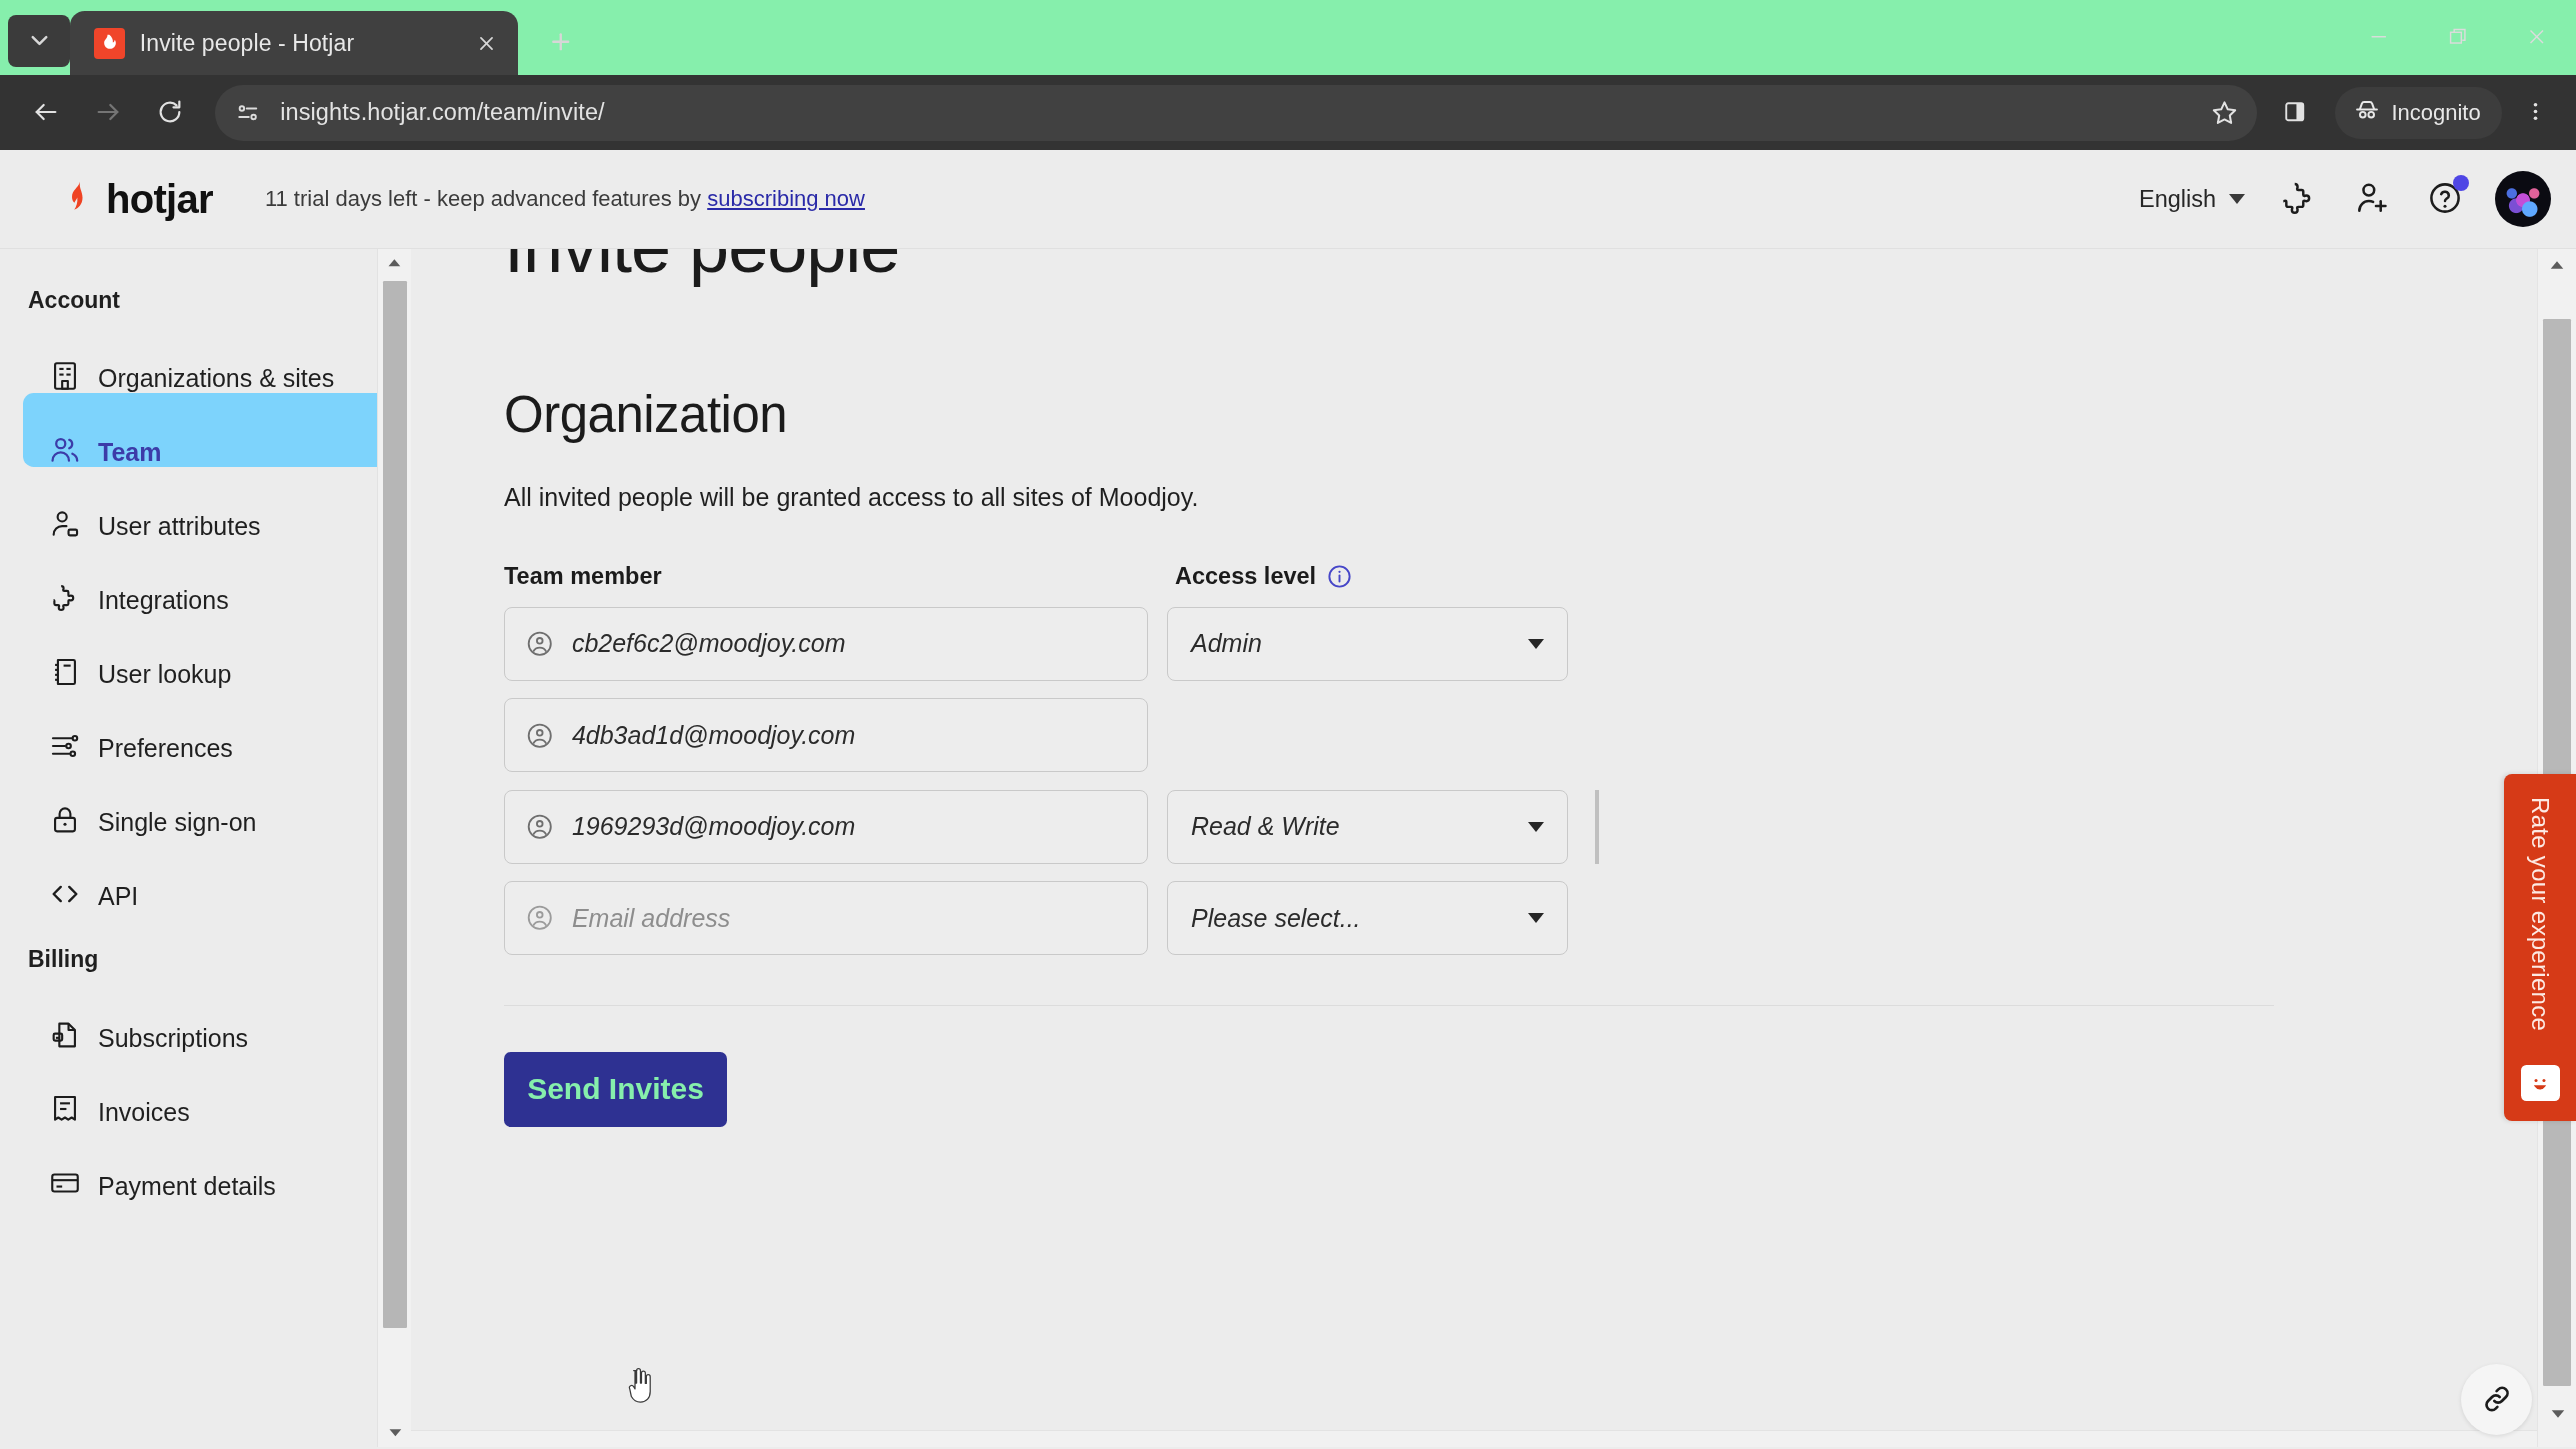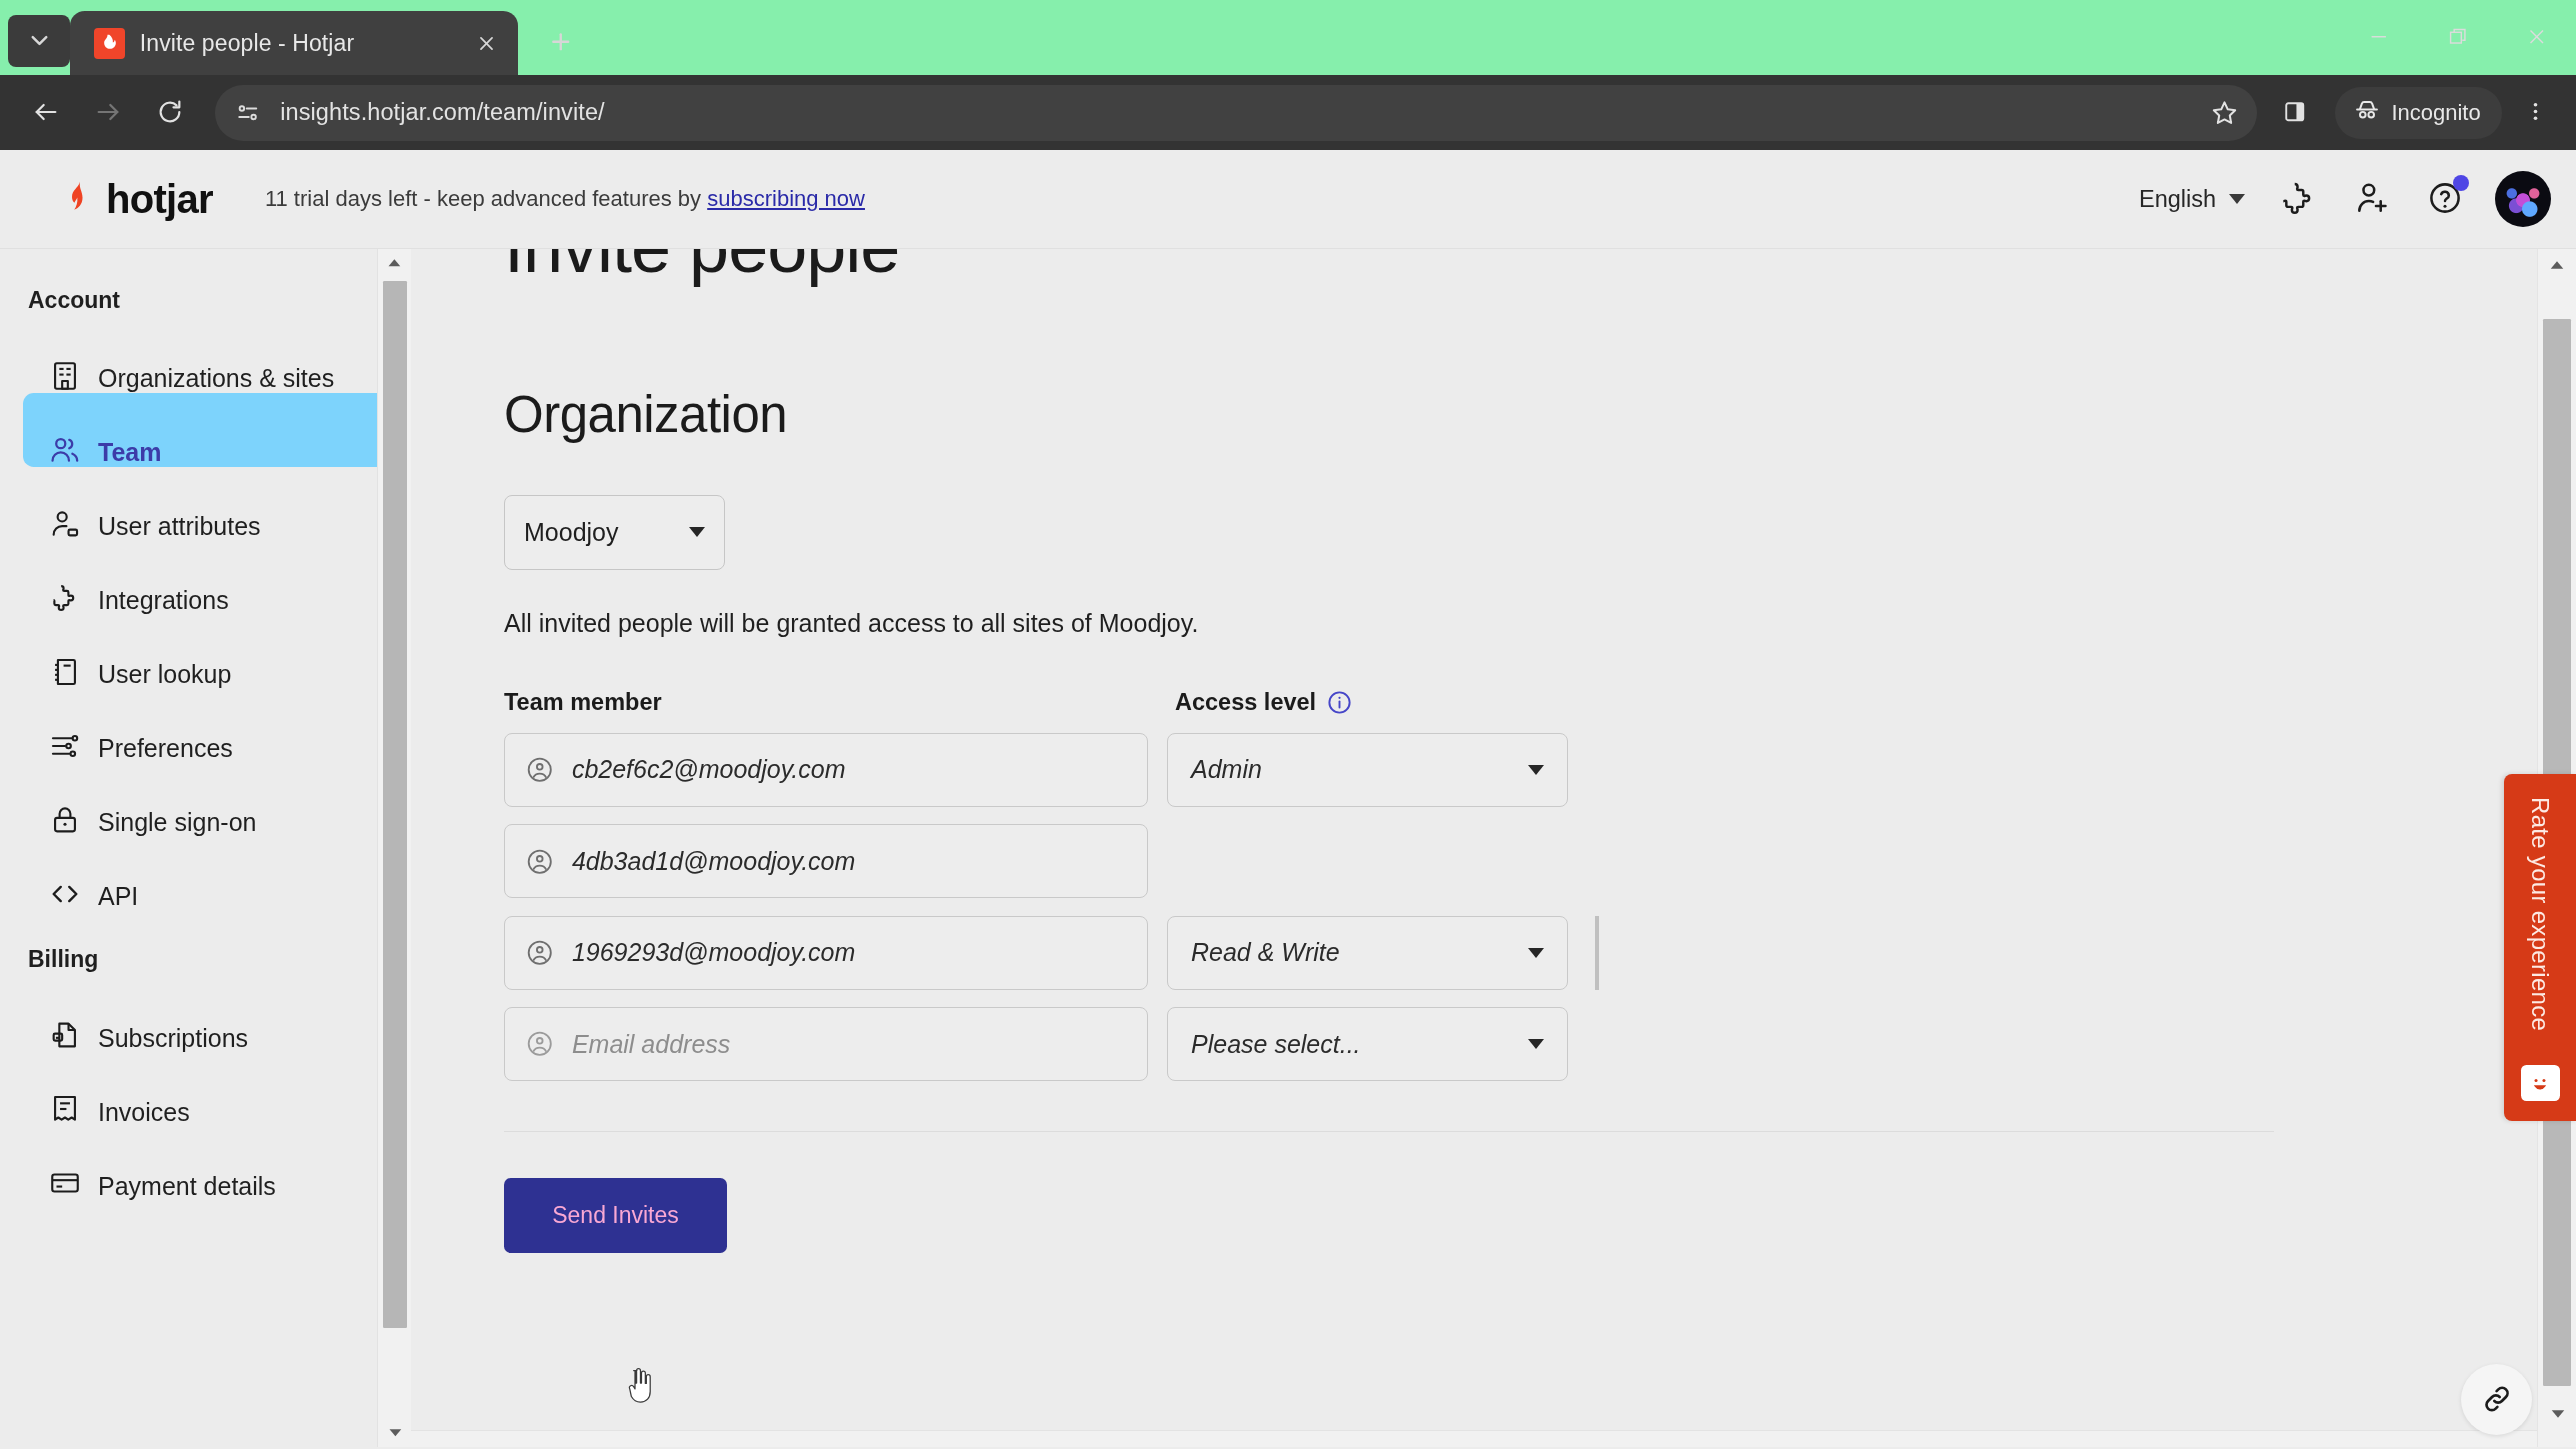--- a/index.html
+++ b/index.html
@@ -223,21 +223,21 @@
     width: 4px; height: 74px; background: #c0c0c0; margin-left: 8px;
   }
 
   .divider { margin-top: 50px; width: 1770px; height: 0.7px; background: #dcdcdc; }
 
   .send-btn {
     margin-top: 46px; width: 223px; height: 75px; background: #2e3192;
     border-radius: 6.7px; display:flex; align-items:center; justify-content:center;
     position: relative;
   }
-  .send-btn span { color: #f9a8d4; font-size: 23px; font-weight: 400; }
+  .send-btn span { color: #86efac; font-size: 30px; font-weight: 700; }
 
   .cursor { position: absolute; left: 624px; top: 1367px; width: 29.5px; height: 40px; z-index: 60; }
   .cursor svg { width: 29.5px; height: 40px; }
 
   
   .main-scroll {
     position: absolute; right: 0; top: 0; width: 39px; height: 100%;
     background: #f1f1f1; border-left: 0.7px solid #e4e4e4; z-index: 20;
   }
   .ms-arrow { height: 31px; display:flex; align-items:center; justify-content:center; }
@@ -625,24 +625,20 @@
         </div>
       </div>
 
       <div class="content">
         <div class="content-inner">
 
           <div class="page-title">Invite people</div>
 
           <div class="section-title">Organization</div>
 
-          <div class="org-select">
-            <span class="osv">Moodjoy</span>
-            <span class="caret-down"></span>
-          </div>
 
           <div class="org-note">All invited people will be granted access to all sites of Moodjoy.</div>
 
           <div class="form-head">
             <div class="fh-member">Team member</div>
             <div class="fh-access">
               <span>Access level</span>
               <span class="info-icon">
                 <svg viewBox="0 0 24 24" fill="none" stroke="#4646c8" stroke-width="1.7" stroke-linecap="round">
                     <circle cx="12" cy="12" r="9"></circle>

